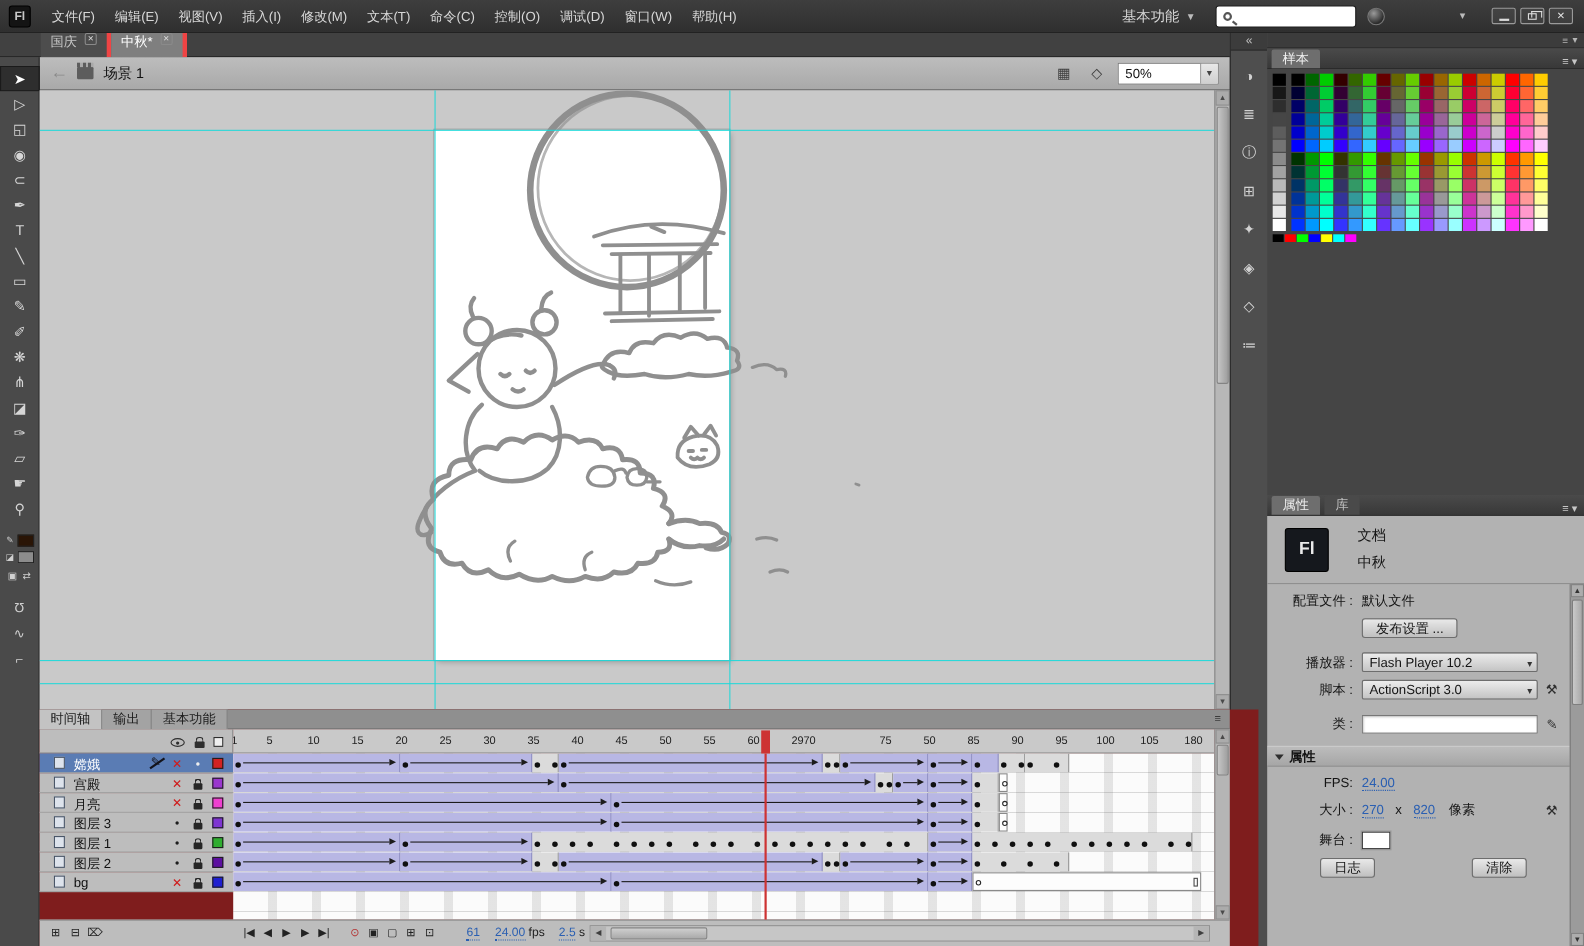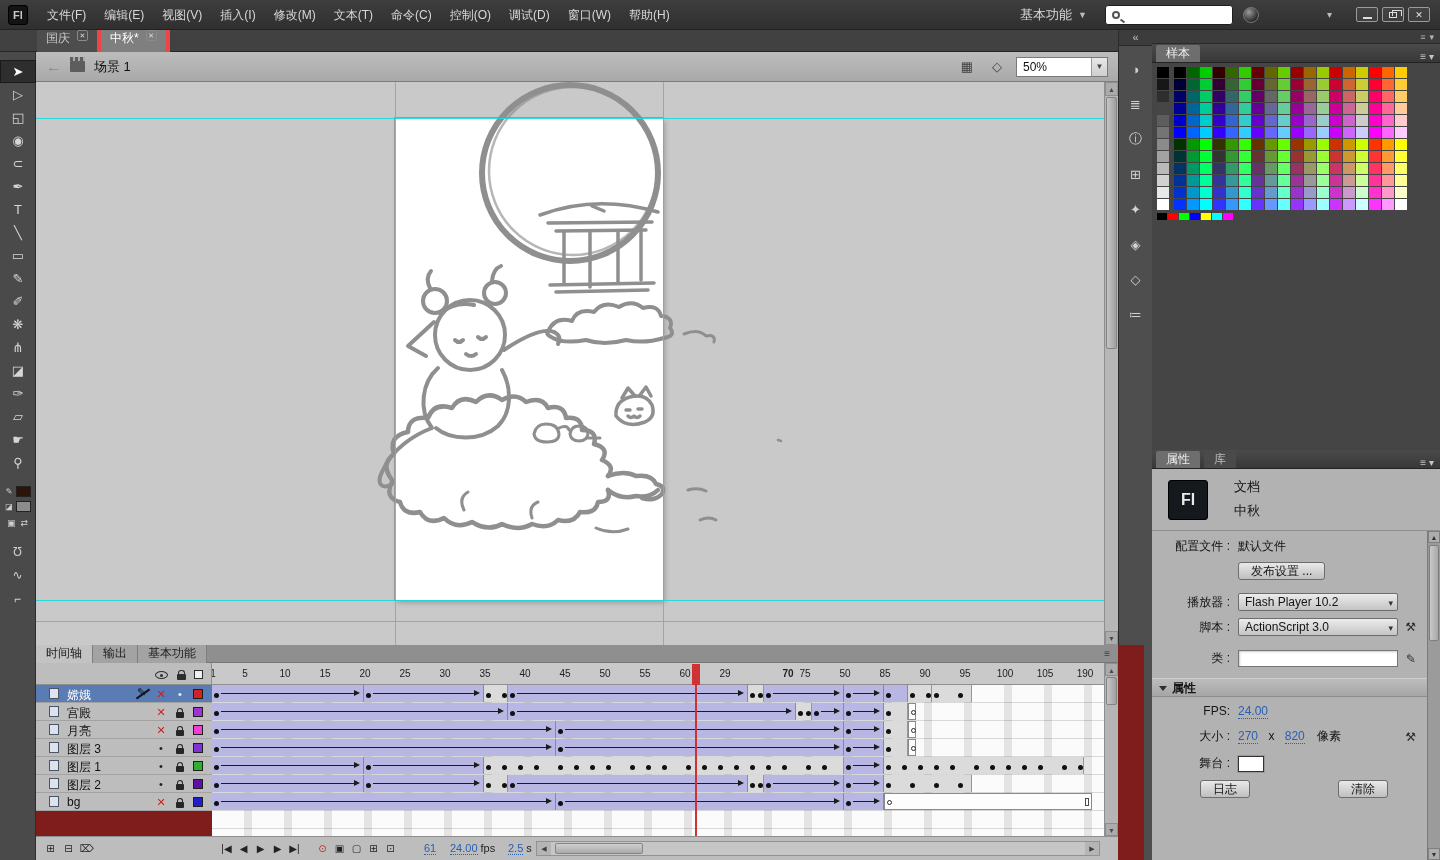--- a/index.html
+++ b/index.html
@@ -703,29 +703,29 @@
       <span class="rn" style="left: 142px;">20</span>
       <span class="rn" style="left: 182px;">25</span>
       <span class="rn" style="left: 222px;">30</span>
       <span class="rn" style="left: 262px;">35</span>
       <span class="rn" style="left: 302px;">40</span>
       <span class="rn" style="left: 342px;">45</span>
       <span class="rn" style="left: 382px;">50</span>
       <span class="rn" style="left: 422px;">55</span>
       <span class="rn" style="left: 462px;">60</span>
       <span class="rn" style="left: 502px;">29</span>
-      <span class="rn" style="left: 565px; font-weight: bold;">70</span>
+      <span class="rn" style="left: 513px;">70</span>
       <span class="rn" style="left: 582px;">75</span>
       <span class="rn" style="left: 622px;">50</span>
       <span class="rn" style="left: 662px;">85</span>
       <span class="rn" style="left: 702px;">90</span>
       <span class="rn" style="left: 742px;">95</span>
       <span class="rn" style="left: 782px;">100</span>
       <span class="rn" style="left: 822px;">105</span>
-      <span class="rn" style="left: 862px;">190</span>
+      <span class="rn" style="left: 862px;">180</span>
     </div>
   <div class="tl-layers" id="tl-layers">
       <div class="lrow selected" style="top: 0px;">
         <div class="l-page"></div>
         <div class="l-name">嫦娥</div>
         <div class="l-pencil">✎<span class="slash"></span></div>
         <div class="l-eye-cell"><span class="redx">✕</span></div>
         <div class="l-lock-cell"><span class="dot">•</span></div>
         <div class="l-swatch" style="background: rgb(211, 34, 34);"></div>
       </div>

